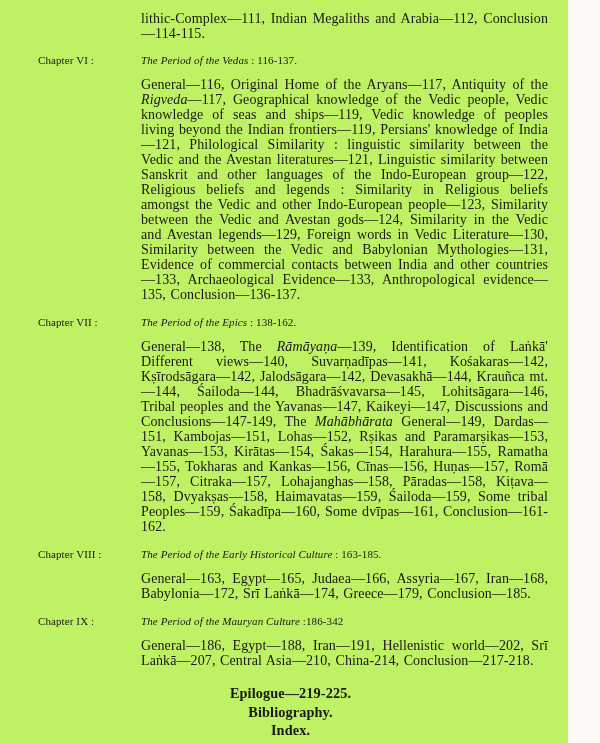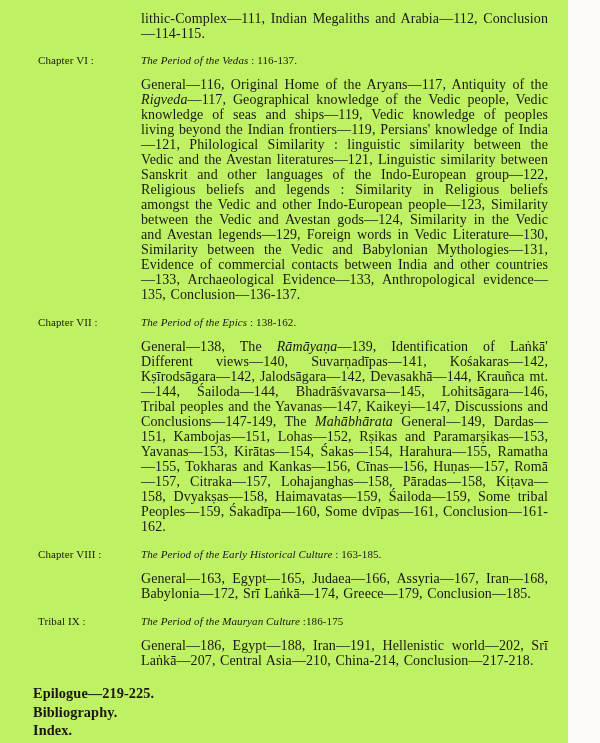--- a/index.html
+++ b/index.html
@@ -40,20 +40,21 @@
   .pages { font-style: normal; text-align: right; }
   .chapter .body-par { margin-bottom: 12px; }
   .backmatter {
     margin: 16px 0 0 -5px;
     font-size: 14.3px;
     font-weight: bold;
   }
   .backmatter p {
     margin: 0;
     line-height: 18.6px;
+    text-align: center;
   }
 </style>
 </head>
 <body>
 
 <div class="page">
 
   <p class="body-par continuation"><span>lithic-Complex—111,  Indian Megaliths and Arabia—112, Conclusion—114-115.</span></p>
 
   <section class="chapter">
@@ -75,22 +76,22 @@
   <section class="chapter">
     <div class="heading">
       <span class="label">Chapter VIII :</span>
       <span class="heading-text"><span class="title">The Period of the Early Historical Culture</span><span class="pages"> : 163-185.</span></span>
     </div>
     <p class="body-par"><span>General—163, Egypt—165, Judaea—166, Assyria—167,  Iran—168, Babylonia—172, Srī Laṅkā—174, Greece—179, Conclusion—185.</span></p>
   </section>
 
   <section class="chapter">
     <div class="heading">
-      <span class="label">Tribal IX :</span>
-      <span class="heading-text"><span class="title">The Period of the Mauryan Culture</span><span class="pages"> :186-175</span></span>
+      <span class="label">Chapter IX :</span>
+      <span class="heading-text"><span class="title">The Period of the Mauryan Culture</span><span class="pages"> :186-342</span></span>
     </div>
     <p class="body-par"><span>General—186, Egypt—188, Iran—191,  Hellenistic world—202, Srī Laṅkā—207, Central Asia—210, China-214, Conclusion—217-218.</span></p>
   </section>
 
   <div class="backmatter">
     <p>Epilogue—219-225.</p>
     <p>Bibliography.</p>
     <p>Index.</p>
   </div>
 

